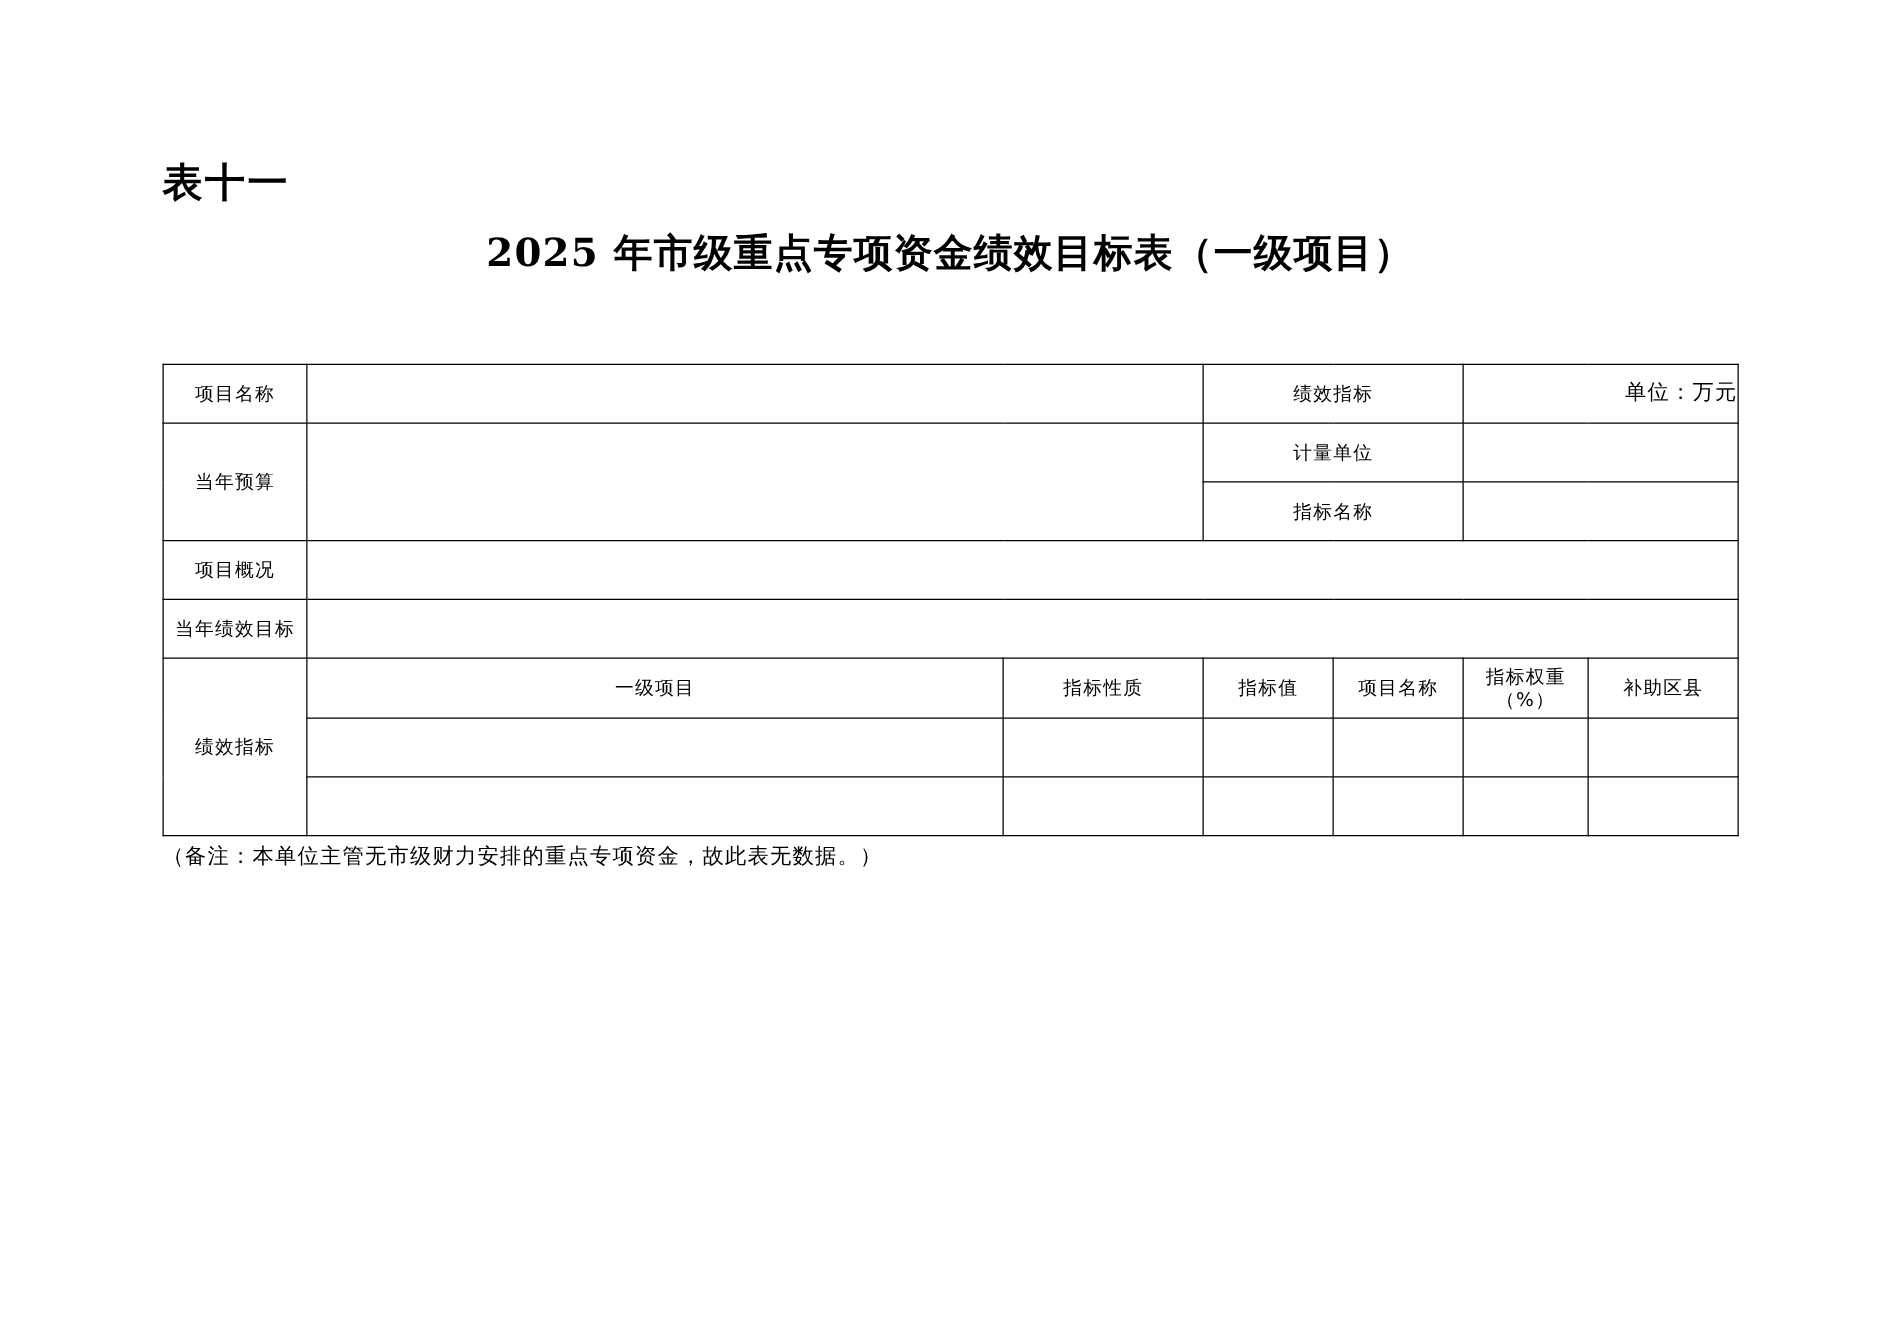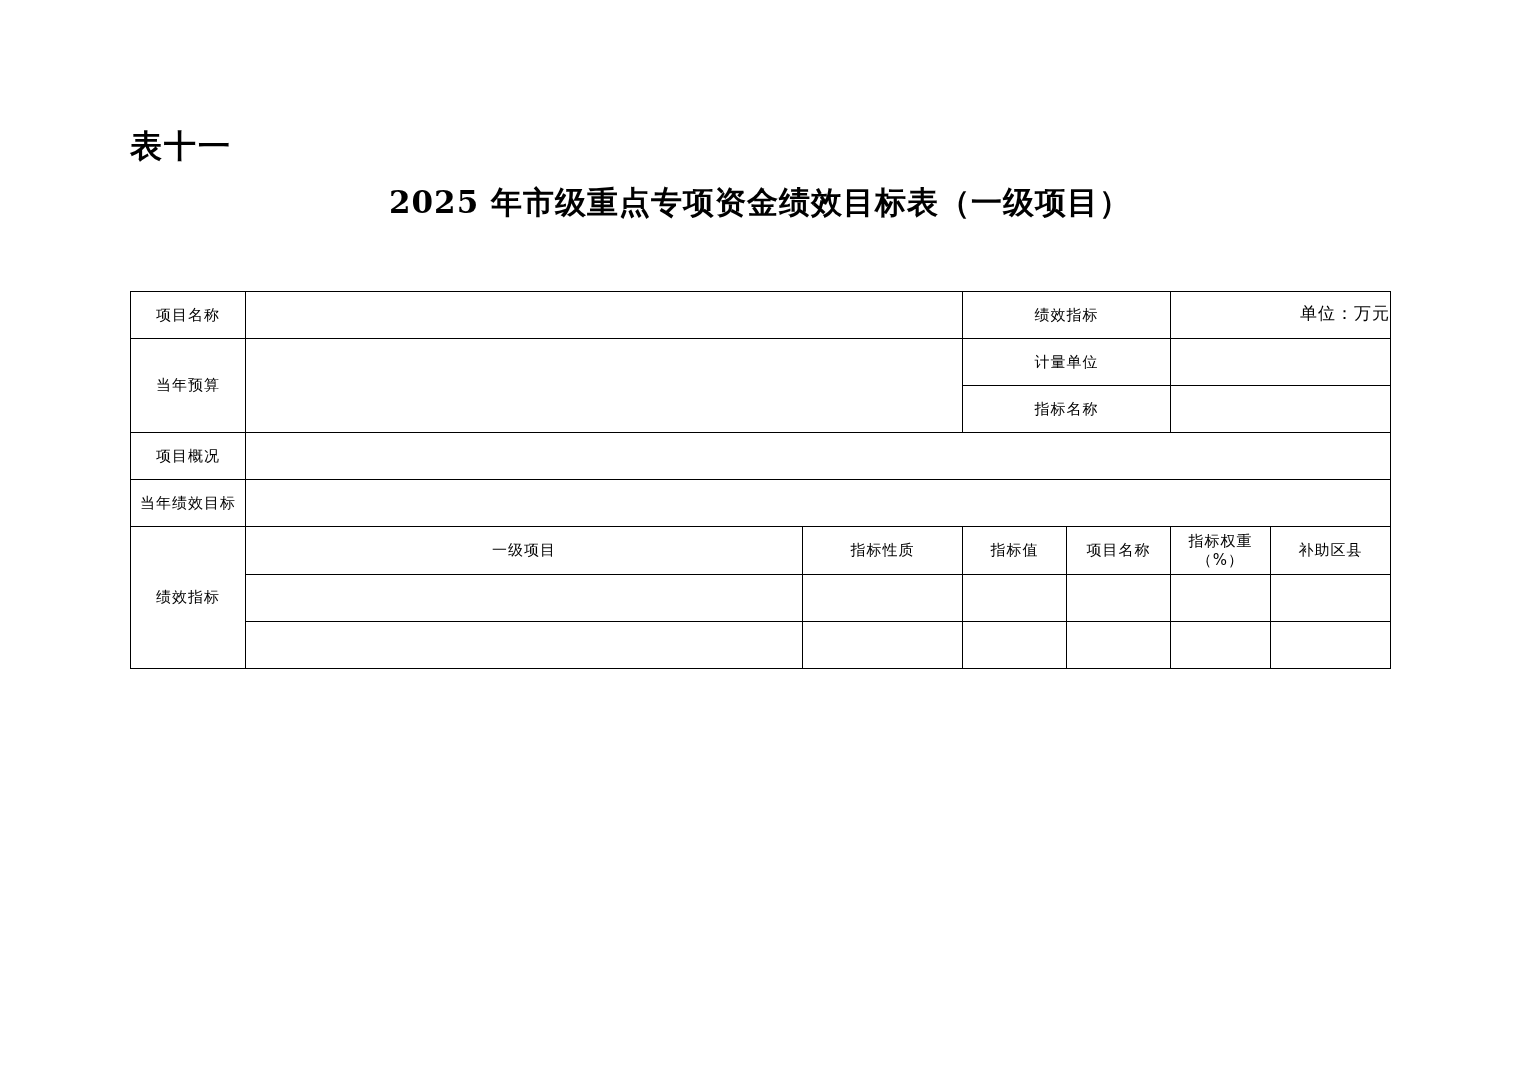--- a/index.html
+++ b/index.html
@@ -165,14 +165,15 @@
         <td class="data-row-cell"></td>
         <td class="data-row-cell"></td>
         <td class="data-row-cell"></td>
         <td class="data-row-cell"></td>
         <td class="data-row-cell"></td>
         <td class="data-row-cell"></td>
       </tr>
     </tbody>
   </table>
 
+  <div class="footnote">（备注：本单位主管无市级财力安排的重点专项资金，故此表无数据。）</div>
 
 </div>
 
 </body></html>

